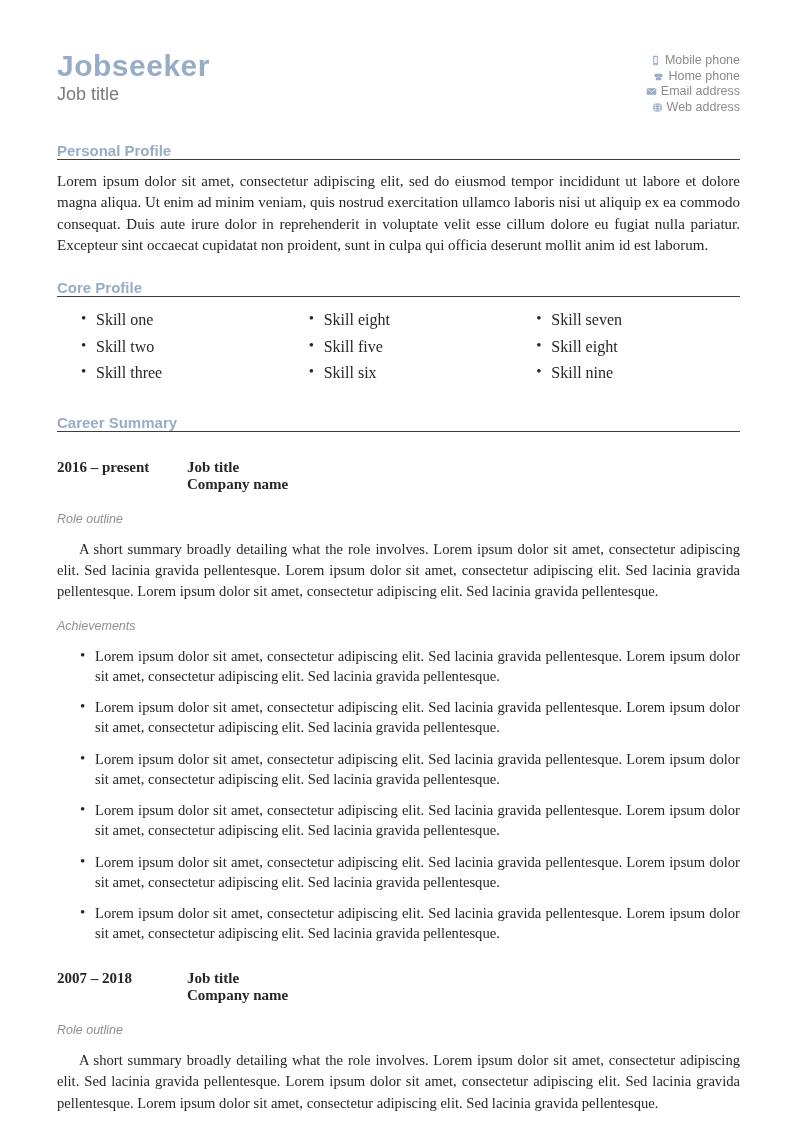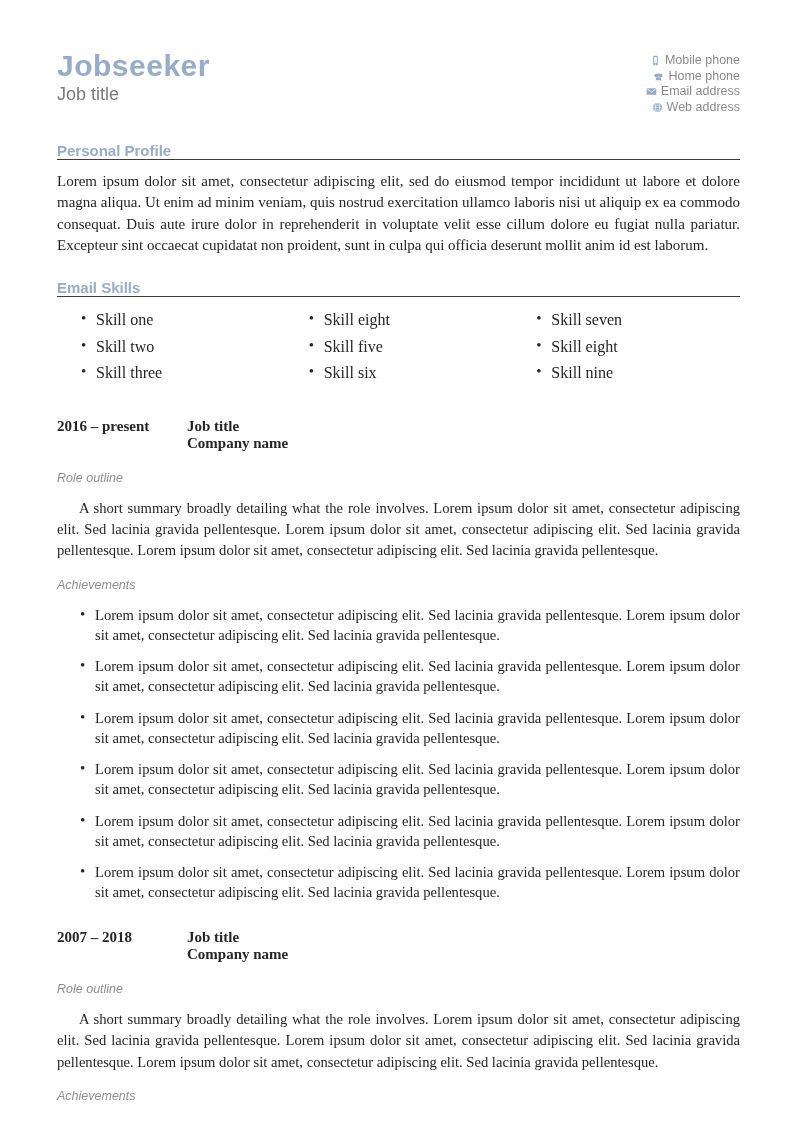--- a/index.html
+++ b/index.html
@@ -122,21 +122,21 @@
       </li>
     </ul>
   </div>
 
   <div class="section">
     <div class="section-heading">Personal Profile</div>
     <p class="body-text">Lorem ipsum dolor sit amet, consectetur adipiscing elit, sed do eiusmod tempor incididunt ut labore et dolore magna aliqua. Ut enim ad minim veniam, quis nostrud exercitation ullamco laboris nisi ut aliquip ex ea commodo consequat. Duis aute irure dolor in reprehenderit in voluptate velit esse cillum dolore eu fugiat nulla pariatur. Excepteur sint occaecat cupidatat non proident, sunt in culpa qui officia deserunt mollit anim id est laborum.</p>
   </div>
 
   <div class="section">
-    <div class="section-heading">Email Skills</div>
+    <div class="section-heading">Core Profile</div>
     <div class="skills">
       <ul class="skill-col">
 
       <li>Skill one</li>
           <li>Skill two</li>
           <li>Skill three</li>
         </ul>
       <ul class="skill-col">
 
       <li>Skill eight</li>
@@ -146,20 +146,21 @@
       <ul class="skill-col">
 
       <li>Skill seven</li>
           <li>Skill eight</li>
           <li>Skill nine</li>
         </ul>
     </div>
   </div>
 
   <div class="section">
+    <div class="section-heading">Career Summary</div>
 
     <div class="job">
       <div class="job-head">
         <div class="job-dates">2016 – present</div>
         <div>
           <div>Job title</div>
           <div class="job-company">Company name</div>
         </div>
       </div>
       <div class="meta-label">Role outline</div>

